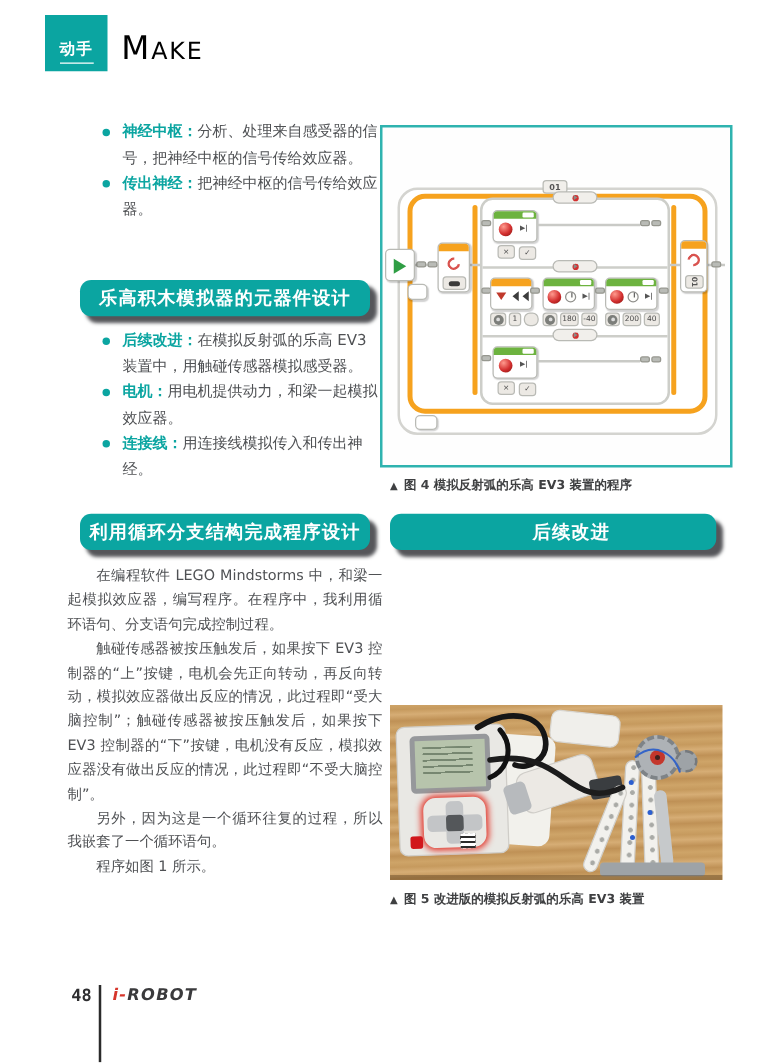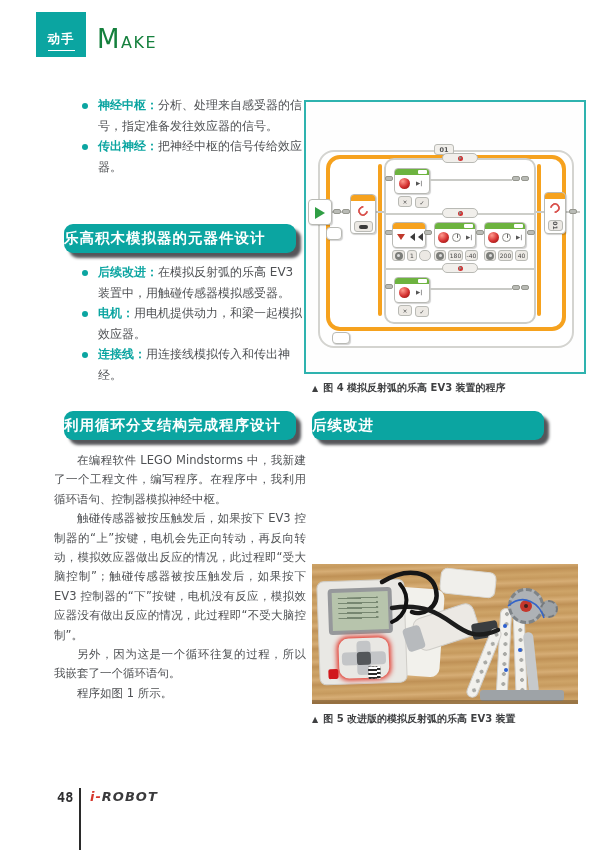--- a/index.html
+++ b/index.html
@@ -2,29 +2,29 @@
 <html><head>
 <meta charset="utf-8">
 <style>
   html,body{margin:0;padding:0;background:#ffffff;}
   .page{position:relative;width:611px;height:850px;background:#fff;overflow:hidden;
         font-family:"DejaVu Sans","Liberation Sans",sans-serif;}
   
   .tagbox{position:absolute;left:36px;top:12px;width:50px;height:45px;background:#0ba5a1;
           display:flex;align-items:flex-end;justify-content:center;padding-bottom:6px;box-sizing:border-box;}
   .tagbox span{color:#fff;font-size:12.5px;font-weight:bold;border-bottom:1px solid #fff;padding-bottom:2px;letter-spacing:1px;}
-  .make{position:absolute;left:97px;top:24px;display:inline-block;color:#15803d;font-size:16px;letter-spacing:1.5px;}
+  .make{position:absolute;left:97px;top:24px;display:inline-block;color:#000000;font-size:19px;letter-spacing:1.5px;}
   .make::first-letter{font-size:26px;}
   
   .blist{position:absolute;margin:0;padding:0;list-style:none;}
   .blist li{position:relative;padding-left:16px;font-size:12px;line-height:20.5px;color:#4f5154;margin:0;}
   .blist li .dot{position:absolute;left:0;top:8px;width:6px;height:6px;border-radius:50%;background:#0ba5a1;}
   .blist li .term{color:#0ba5a1;font-weight:bold;}
   .shead{position:absolute;height:29px;background:#0ba5a1;border-radius:9px;
-         box-shadow:5px 5px 3px #55565a;display:flex;align-items:center;justify-content:flex-start;}
+         box-shadow:5px 5px 3px #55565a;display:flex;align-items:center;justify-content:center;}
   .shead span{color:#fff;font-size:14.5px;font-weight:bold;letter-spacing:1px;}
   .paras{position:absolute;}
   .paras p,.para{margin:0;font-size:11.5px;line-height:19.4px;color:#4f5154;text-indent:2em;text-align:justify;}
   .caption{position:absolute;display:flex;gap:5px;align-items:baseline;color:#3f4042;font-size:10px;font-weight:600;}
   .caption .tri{font-size:8px;}
   
   .fig4{position:absolute;left:304px;top:100px;width:278px;height:270px;border:2px solid #2fb3af;background:#fefefe;}
   .fig4 *{position:absolute;box-sizing:border-box;}
   .greybody{left:12px;top:48px;width:256px;height:198px;background:#fff;border:2px solid #d4d4d0;border-radius:16px;}
   .oloop{left:20px;top:53px;width:240px;height:176px;border:4px solid #f6a21e;border-radius:14px;background:transparent;}
@@ -112,21 +112,21 @@
 <div class="page">
 
   <div class="tagbox">
     <span>动手</span>
   </div>
   <span class="make">MAKE</span>
 
   <ul class="blist" style="left:82px;top:95px;width:226px;">
 
       <li>
-        <span class="dot"></span><span class="term">神经中枢：</span><span>分析、处理来自感受器的信号，指定准备发往效应器的信号。</span>
+        <span class="dot"></span><span class="term">神经中枢：</span><span>分析、处理来自感受器的信号，把神经中枢的信号传给效应器。</span>
       </li>
 
 
       <li>
         <span class="dot"></span><span class="term">传出神经：</span><span>把神经中枢的信号传给效应器。</span>
       </li>
     </ul>
 
   <div class="shead" style="left:64px;top:224px;width:232px;">
     <span>乐高积木模拟器的元器件设计</span>
@@ -145,21 +145,21 @@
       <li>
         <span class="dot"></span><span class="term">连接线：</span><span>用连接线模拟传入和传出神经。</span>
       </li>
     </ul>
 
   <div class="shead" style="left:64px;top:411px;width:232px;">
     <span>利用循环分支结构完成程序设计</span>
   </div>
   <div class="paras" style="left:54px;top:451px;width:252px;">
 
-  <p class="para">在编程软件 LEGO Mindstorms 中，我新建了一个工程文件，编写程序。在程序中，我利用循环语句、控制器模拟神经中枢。</p>
+  <p class="para">在编程软件 LEGO Mindstorms 中，和梁一起模拟效应器，编写程序。在程序中，我利用循环语句、分支语句完成控制过程。</p>
       <p class="para">触碰传感器被按压触发后，如果按下 EV3 控制器的“上”按键，电机会先正向转动，再反向转动，模拟效应器做出反应的情况，此过程即“受大脑控制”；触碰传感器被按压触发后，如果按下 EV3 控制器的“下”按键，电机没有反应，模拟效应器没有做出反应的情况，此过程即“不受大脑控制”。</p>
       <p class="para">另外，因为这是一个循环往复的过程，所以我嵌套了一个循环语句。</p>
       <p class="para">程序如图 1 所示。</p>
     </div>
 
   <div class="fig4">
     <div class="greybody"></div>
     <div class="oloop"></div>
     <div class="obar" style="left:72px;top:62px;height:152px;"></div>
     <div class="obar" style="left:231px;top:62px;height:152px;"></div>
@@ -302,21 +302,21 @@
         </span>
     </div>
     <div class="blk" style="left:26px;top:230px;width:18px;height:12px;"></div>
   </div>
 
   <div class="caption" style="left:312px;top:381px;">
     <span class="tri">▲</span>
     <span>图 4 模拟反射弧的乐高 EV3 装置的程序</span>
   </div>
 
-  <div class="shead" style="left:312px;top:411px;width:232px;">
+  <div class="shead" style="left:312px;top:411px;width:232px;padding-left:29px;">
     <span>后续改进</span>
   </div>
 
   <div class="photo">
     <div class="paper"></div>
     <div class="brick">
       <div class="scr">
           <i></i>
         </div>
       <div class="btns">

